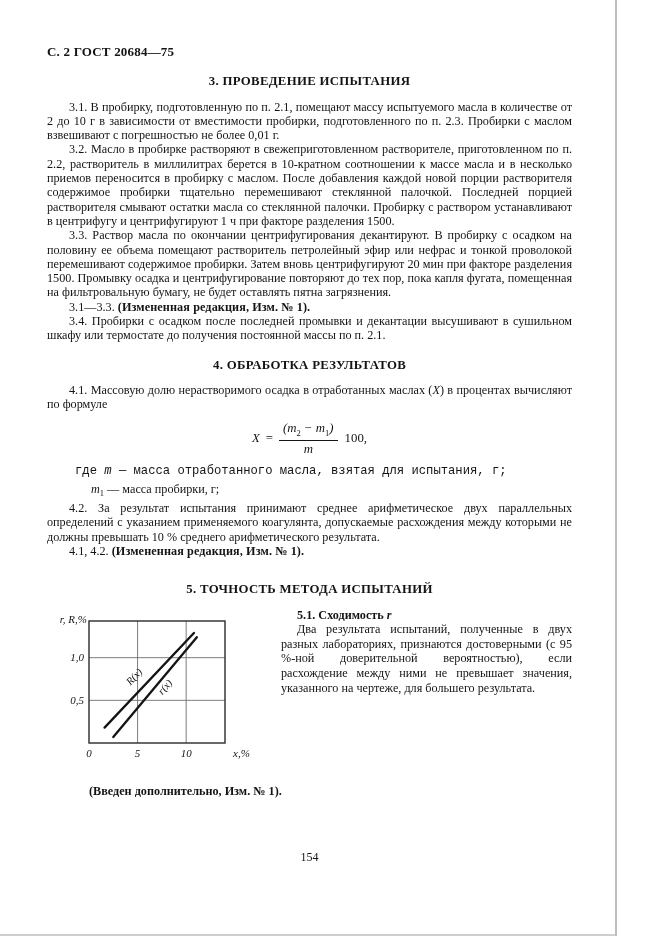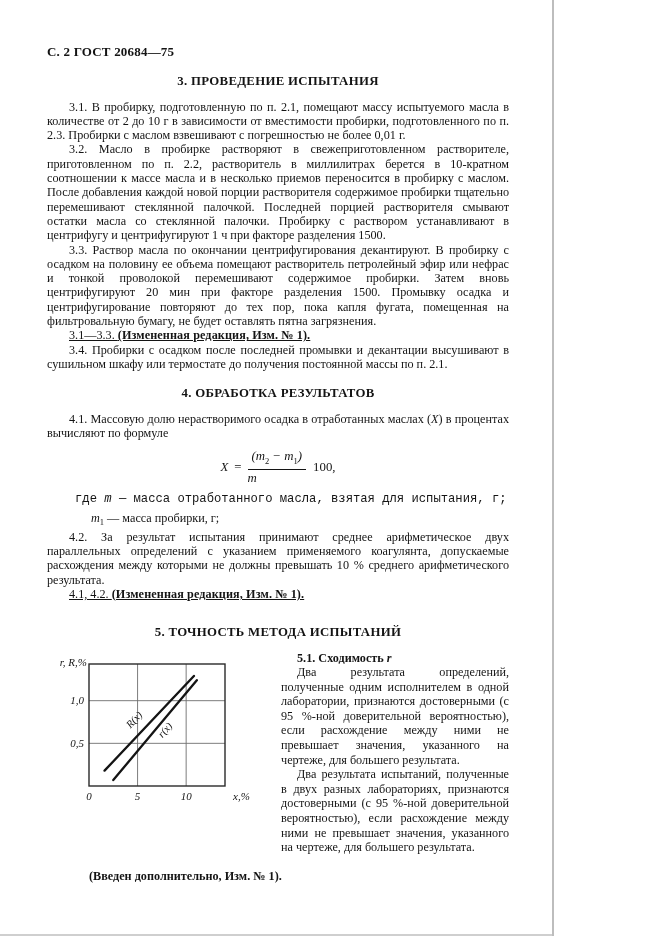--- a/index.html
+++ b/index.html
@@ -1,44 +1,44 @@
 <!DOCTYPE html>
 <html lang="ru"><head>
 <meta charset="utf-8">
 <style>
   html,body { margin:0; padding:0; background:#fff; }
   .page {
     position:relative;
-    width:554px; height:936px;
+    width:617px; height:936px;
     box-sizing:border-box;
     background:#fff;
     padding:45px 45px 0 47px;
     font-family:"Liberation Serif","DejaVu Serif",serif;
     font-size:12.2px;
     line-height:14.3px;
     color:#141414;
     overflow:hidden;
     box-shadow: inset -2px 0 0 #bdbdbd, inset 0 -2px 0 #cfcfcf;
   }
   .doc-header { font-weight:bold; font-size:13px; letter-spacing:0.2px; }
   h3.sec {
     text-align:center; font-size:12.8px; font-weight:bold;
     letter-spacing:0.3px; margin:15px 0 11px 0; text-indent:0;
   }
   .doc p { margin:0; text-align:justify; text-indent:22px; }
-  .amend { text-align:right;text-decoration:underline; }
+  .amend { text-align:right; }
   .amend b { letter-spacing:0.1px; }
   
   .formula-row {
     display:flex; justify-content:center; align-items:center;
     margin:9px 0 7px 0; font-size:12.8px;
   }
   .formula-row i { font-family:"Liberation Serif",serif; }
   .f-eq { margin:0 6px; }
-  .frac { display:inline-block; text-align:left; }
+  .frac { display:inline-block; text-align:center; }
   .frac .num { display:block; padding:0 4px 1px 4px; }
   .frac .den { display:block; border-top:1.2px solid #141414; padding-top:1px; }
   sub.var-sub { font-size:8.5px; }
   .f-factor { margin-left:7px; }
   
   .defs { margin:1px 0 0 0; }
   .def-row { margin-left:44px; text-align:left; }
   .def-row.first { margin-left:28px;font-family:Liberation Mono, monospace; }
   
   .s5-row { display:flex; margin-top:8px; }
@@ -105,21 +105,20 @@
             <text x="37" y="46.18531468531468" text-anchor="end" font-size="11" font-style="italic" fill="#141414">1,0</text>
             <text x="42" y="142" text-anchor="middle" font-size="11" font-style="italic" fill="#141414">0</text>
             <text x="90.57142857142857" y="142" text-anchor="middle" font-size="11" font-style="italic" fill="#141414">5</text>
             <text x="139.14285714285714" y="142" text-anchor="middle" font-size="11" font-style="italic" fill="#141414">10</text>
             <text x="40" y="8" text-anchor="end" font-size="11" font-style="italic" fill="#141414">r, R,%</text>
             <text x="186" y="142" text-anchor="start" font-size="11" font-style="italic" fill="#141414">x,%</text>
           </svg></div>
     </div>
     <div class="text-col">
       <p class="subhead"><b>5.1. Сходимость </b><b><i>r</i></b></p>
-      <p>Два результата определений, полученные одним исполнителем в одной лаборатории, признаются достоверными (с 95 %-ной доверительной вероятностью), если расхождение между ними не превышает значения, указанного на чертеже, для большего результата.</p>
       <p>Два результата испытаний, полученные в двух разных лабораториях, признаются достоверными (с 95 %-ной доверительной вероятностью), если расхождение между ними не превышает значения, указанного на чертеже, для большего результата.</p>
     </div>
   </div>
 
   <p class="footnote">(Введен дополнительно, Изм. № 1).</p>
 
   <div class="page-num">154</div>
 
 </div>
 

